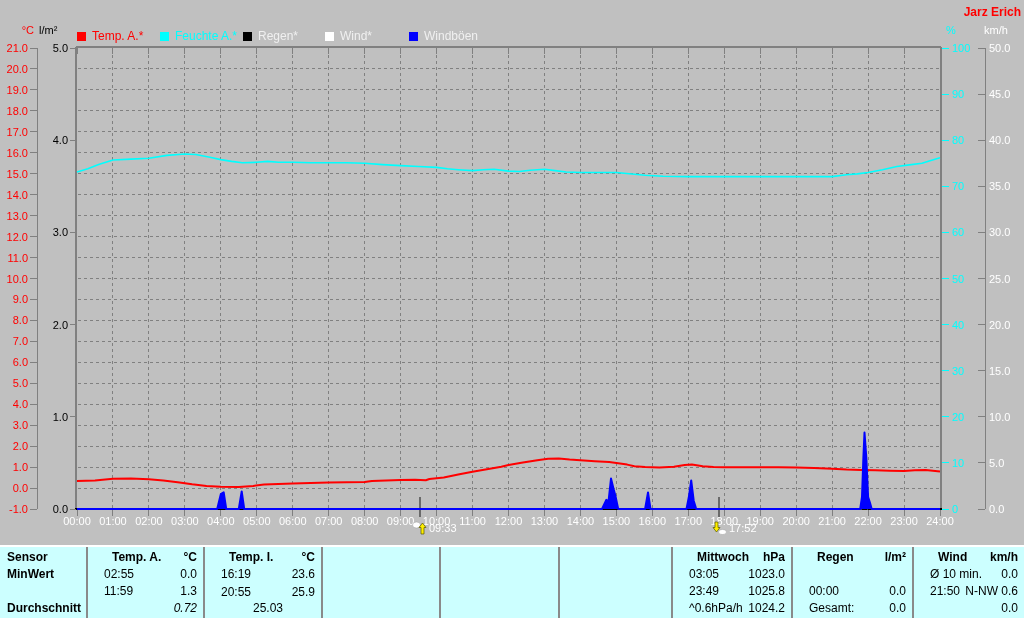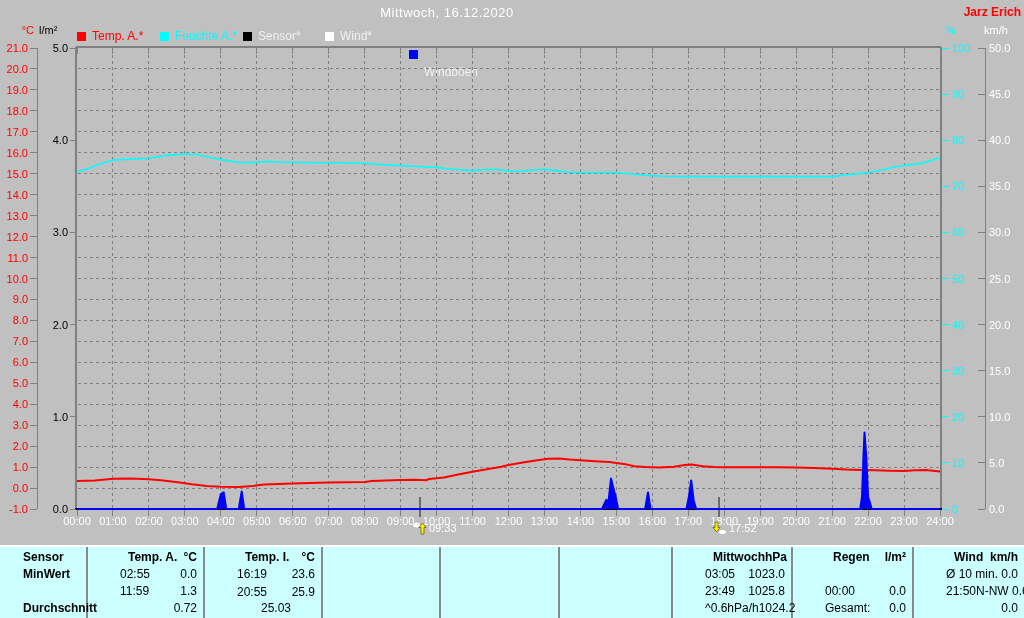--- a/index.html
+++ b/index.html
@@ -10,53 +10,52 @@
   .station{top:5px;right:3px;color:#ff0000;font-size:12px;font-weight:bold;}
   .legend-item{top:29px;display:inline-flex;align-items:center;font-size:12px;}
   .legend-sq{width:9px;height:9px;margin-right:6px;display:inline-block;}
   .axis-head{top:24px;font-size:11px;}
   #chart-svg{position:absolute;left:0;top:0;}
   .marker{display:flex;align-items:center;gap:2px;color:#ffffff;font-size:11px;}
   #bottom-table{position:absolute;left:0;top:545px;width:1024px;height:73px;
                 background:#ccffff;border-top:2px solid #ffffff;font-size:12px;color:#000;}
   .tcol{position:absolute;top:0;height:100%;box-sizing:border-box;}
   .tcol.sep{border-right:2px solid #8a8a8a;}
-  .trow{position:absolute;left:16px;right:0;height:16px;display:flex;justify-content:space-between;}
+  .trow{position:absolute;left:0;right:0;height:16px;display:flex;justify-content:space-between;}
   .trow .lt{padding-left:16px;white-space:nowrap;}
   .trow .lt.h{padding-left:24px;font-weight:bold;}
   .trow .rt{padding-right:6px;white-space:nowrap;}
   .trow .rt.h{font-weight:bold;}
 </style>
 </head>
 <body>
 
 <div class="window">
 
-  <div class="abs title">Mittwoch, 16.12.2020</div>
   <div class="abs station">Jarz Erich</div>
 
   <div class="abs legend-item" style="left:77px">
     <span class="legend-sq" style="background: rgb(255, 0, 0);"></span>
     <span style="color: rgb(255, 0, 0);">Temp. A.*</span>
     </div>
   <div class="abs legend-item" style="left:160px">
     <span class="legend-sq" style="background: rgb(0, 255, 255);"></span>
     <span style="color: rgb(0, 255, 255);">Feuchte A.*</span>
     </div>
   <div class="abs legend-item" style="left:243px">
     <span class="legend-sq" style="background: rgb(0, 0, 0);"></span>
-    <span style="color: rgb(240, 240, 240);">Sensor*</span>
+    <span style="color: rgb(240, 240, 240);">Regen*</span>
     </div>
   <div class="abs legend-item" style="left:325px">
     <span class="legend-sq" style="background: rgb(255, 255, 255);"></span>
     <span style="color: rgb(240, 240, 240);">Wind*</span>
     </div>
   <div class="abs legend-item" style="left:409px">
     <span class="legend-sq" style="background: rgb(0, 0, 255);"></span>
-    <span style="color: rgb(240, 240, 240); margin-top: 36px;">Windböen</span>
+    <span style="color: rgb(240, 240, 240);">Windböen</span>
     </div>
 
   <div class="abs axis-head" style="left:8px;width:26px;text-align:right;color:#ff0000">°C</div>
   <div class="abs axis-head" style="left:39px;color:#000000">l/m²</div>
   <div class="abs axis-head" style="left:946px;color:#00ffff">%</div>
   <div class="abs axis-head" style="left:984px;color:#ffffff">km/h</div>
 
   <svg id="chart-svg" width="1024" height="618">
       <line x1="112.95833333333334" y1="49" x2="112.95833333333334" y2="508" stroke="#808080" stroke-width="1" stroke-dasharray="3,3" shape-rendering="crispEdges"></line>
       <line x1="148.91666666666669" y1="49" x2="148.91666666666669" y2="508" stroke="#808080" stroke-width="1" stroke-dasharray="3,3" shape-rendering="crispEdges"></line>
@@ -334,21 +333,21 @@
           <span class="rt h">°C</span>
         </div>
         <div class="trow" style="top: 20px;">
           <span class="lt">02:55</span>
           <span class="rt">0.0</span>
         </div>
         <div class="trow" style="top: 37px;">
           <span class="lt">11:59</span>
           <span class="rt">1.3</span>
         </div>
-        <div class="trow" style="top: 54px;">
+        <div class="trow" style="top: 54px; font-style: italic;">
           <span class="lt"></span>
           <span class="rt">0.72</span>
         </div>
       </div>
       <div class="tcol sep" style="left: 205px; width: 118px;">
         <div class="trow" style="top: 3px;">
           <span class="lt h">Temp. I.</span>
           <span class="rt h">°C</span>
         </div>
         <div class="trow" style="top: 20px;">

